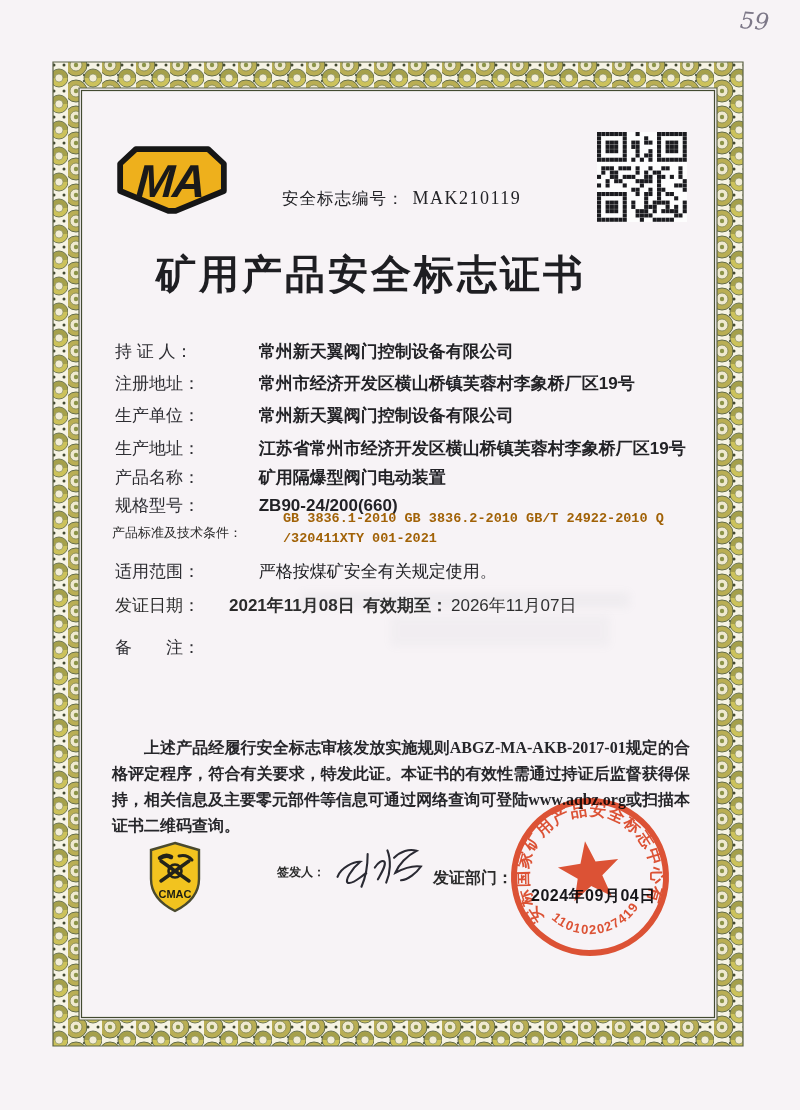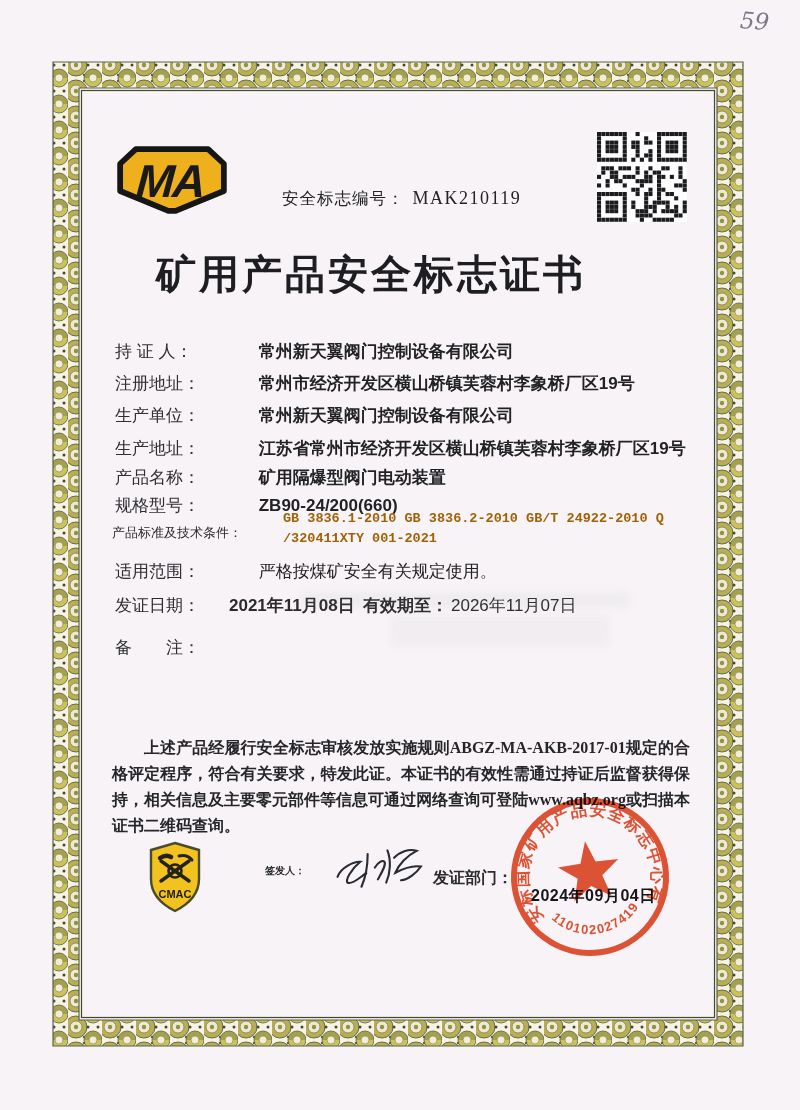--- a/index.html
+++ b/index.html
@@ -23,21 +23,21 @@
            font-size:13.5px;font-weight:700;line-height:20px;color:#a16207;}
   .scope-val{font-weight:400;font-family:"Liberation Serif",serif;}
   .d-il{position:absolute;left:115px;font-size:17px;}
   .d-iv{position:absolute;left:229px;font-size:17px;font-weight:700;}
   .d-vl{position:absolute;left:363px;font-size:17px;font-weight:700;}
   .d-vv{position:absolute;left:451px;font-size:17px;font-weight:400;text-align:center;}
   .statement{position:absolute;left:112px;top:735px;width:578px;margin:0;
              font-family:"Liberation Serif",serif;font-weight:700;font-size:16px;
              line-height:1.62;text-align:justify;text-indent:2em;color:#26262a;}
   .cmac{position:absolute;left:146px;top:841px;}
-  .signer{position:absolute;left:265px;top:864px;font-size:10px;font-weight:700;}
+  .signer{position:absolute;left:277px;top:864px;font-size:12px;font-weight:700;}
   .sig{position:absolute;left:331px;top:843px;}
   .issuer{position:absolute;left:433px;top:868px;font-size:16px;font-weight:700;}
   .stampdate{position:absolute;left:531px;top:886px;font-size:16px;font-weight:700;
              letter-spacing:.5px;color:#17171a;}
   .stamp{position:absolute;left:490px;top:777px;mix-blend-mode:multiply;}
   .ghost{position:absolute;background:#8d97a0;filter:blur(4px);border-radius:4px;}
   .g1{left:300px;top:592px;width:330px;height:16px;opacity:.07;}
   .g2{left:390px;top:615px;width:220px;height:32px;opacity:.05;}
 </style>
 </head>

